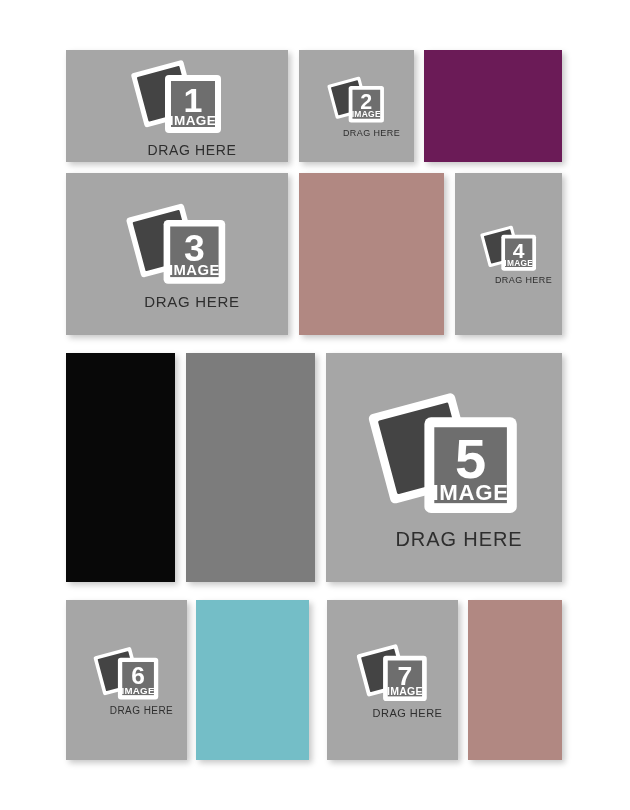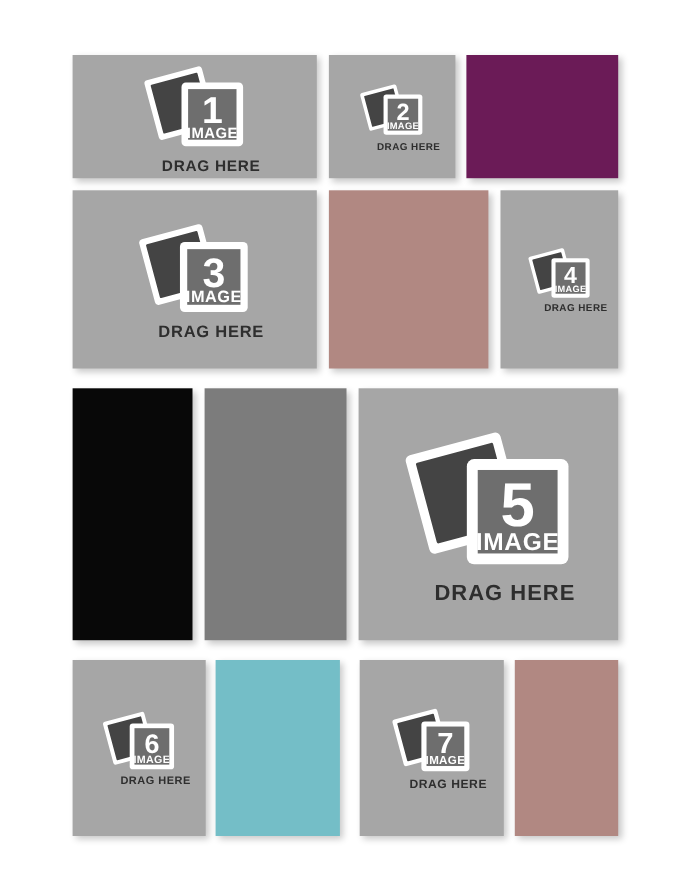--- a/index.html
+++ b/index.html
@@ -40,21 +40,21 @@
     align-items: center;
     justify-content: center;
   }
   .icon-wrap {
     position: relative;
   }
   .icon-wrap svg {
     display: block;
   }
   .drag-label {
-    font-weight: bold;
+    font-weight: normal;
     color: #2e2e2e;
     letter-spacing: 0.045em;
     text-align: center;
     white-space: nowrap;
     line-height: 1;
     font-family: "Liberation Sans", sans-serif;
     padding-left: 30px;
   }
 </style>
 </head>

